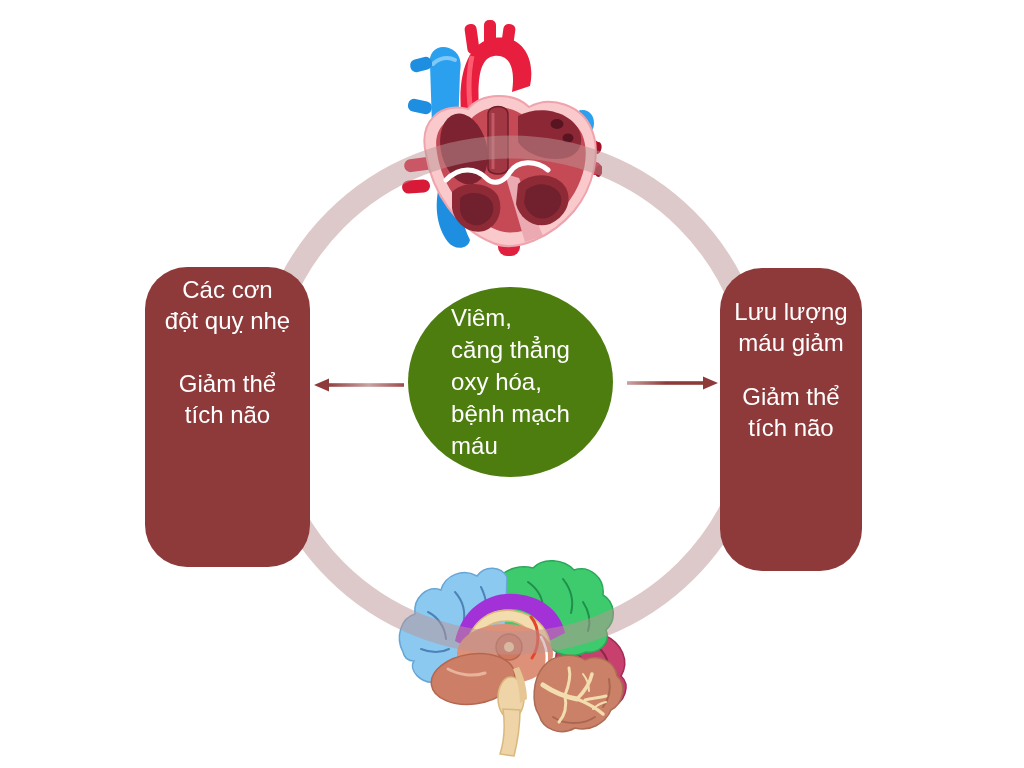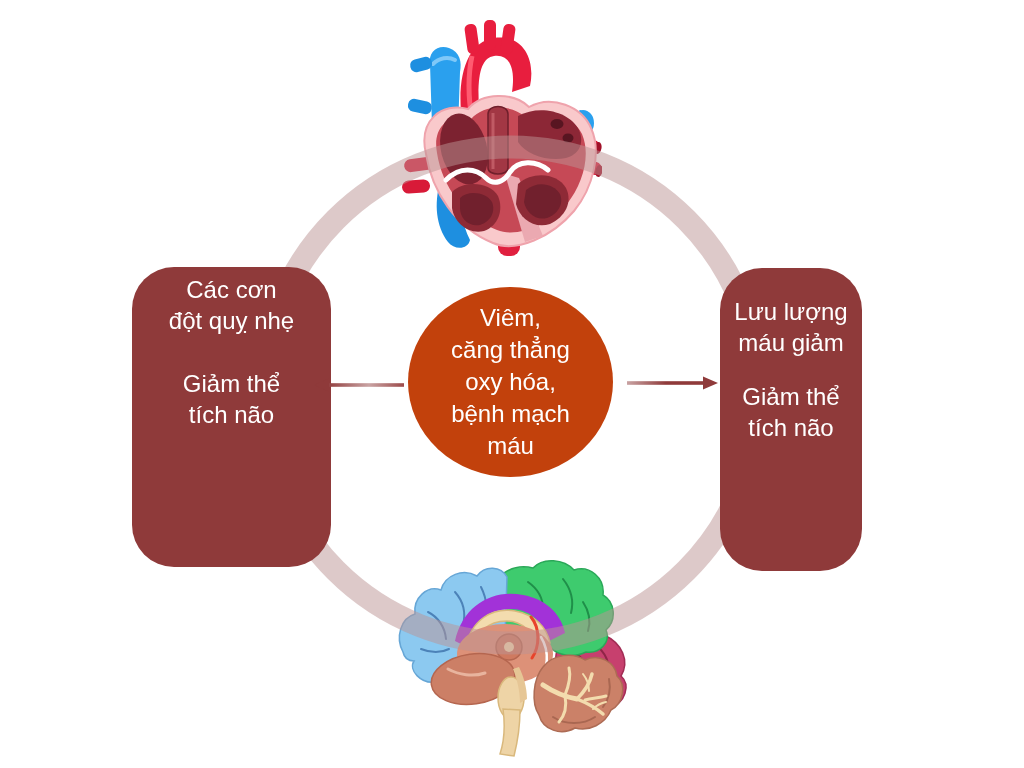--- a/index.html
+++ b/index.html
@@ -12,30 +12,30 @@
   #ring-layer{left:0;top:0;z-index:3;pointer-events:none;}
   .art{z-index:2;}
   .node{z-index:4;}
   .side-box{
     background:#8f3a3a;border-radius:42px;color:#fff;
     text-align:center;font-size:24px;line-height:31px;
     display:flex;flex-direction:column;align-items:center;
     box-sizing:border-box;
   }
   .box-item{white-space:pre-line;}
-  #left-box{left:132px;top:267px;width:199px;height:300px;padding-top:7px;}
+  #left-box{left:145px;top:267px;width:165px;height:300px;padding-top:7px;}
   #left-box .box-item:nth-child(1){margin-bottom:32px;}
   #left-box .box-item:nth-child(2){margin-bottom:50px;}
   #right-box{left:720px;top:268px;width:142px;height:303px;padding-top:28px;}
   #right-box .box-item:nth-child(1){margin-bottom:23px;}
   #right-box .box-item:nth-child(2){margin-bottom:53px;}
   #center-circle{
     left:408px;top:287px;width:205px;height:190px;border-radius:50%;
-    background:#c2410c;color:#fff;display:flex;align-items:center;justify-content:center;
-    text-align:center;font-size:24px;line-height:32px;z-index:4;
+    background:#4d7c0f;color:#fff;display:flex;align-items:center;justify-content:center;
+    font-size:24px;line-height:32px;z-index:4;
   }
   #center-circle .ctext{white-space:pre-line;}
   .arrow{z-index:4;}
 </style>
 </head>
 <body>
 
 <div id="canvas">
 
   <svg class="abs art" style="left:402px;top:12px;" width="200" height="245" viewBox="0 0 200 245">

